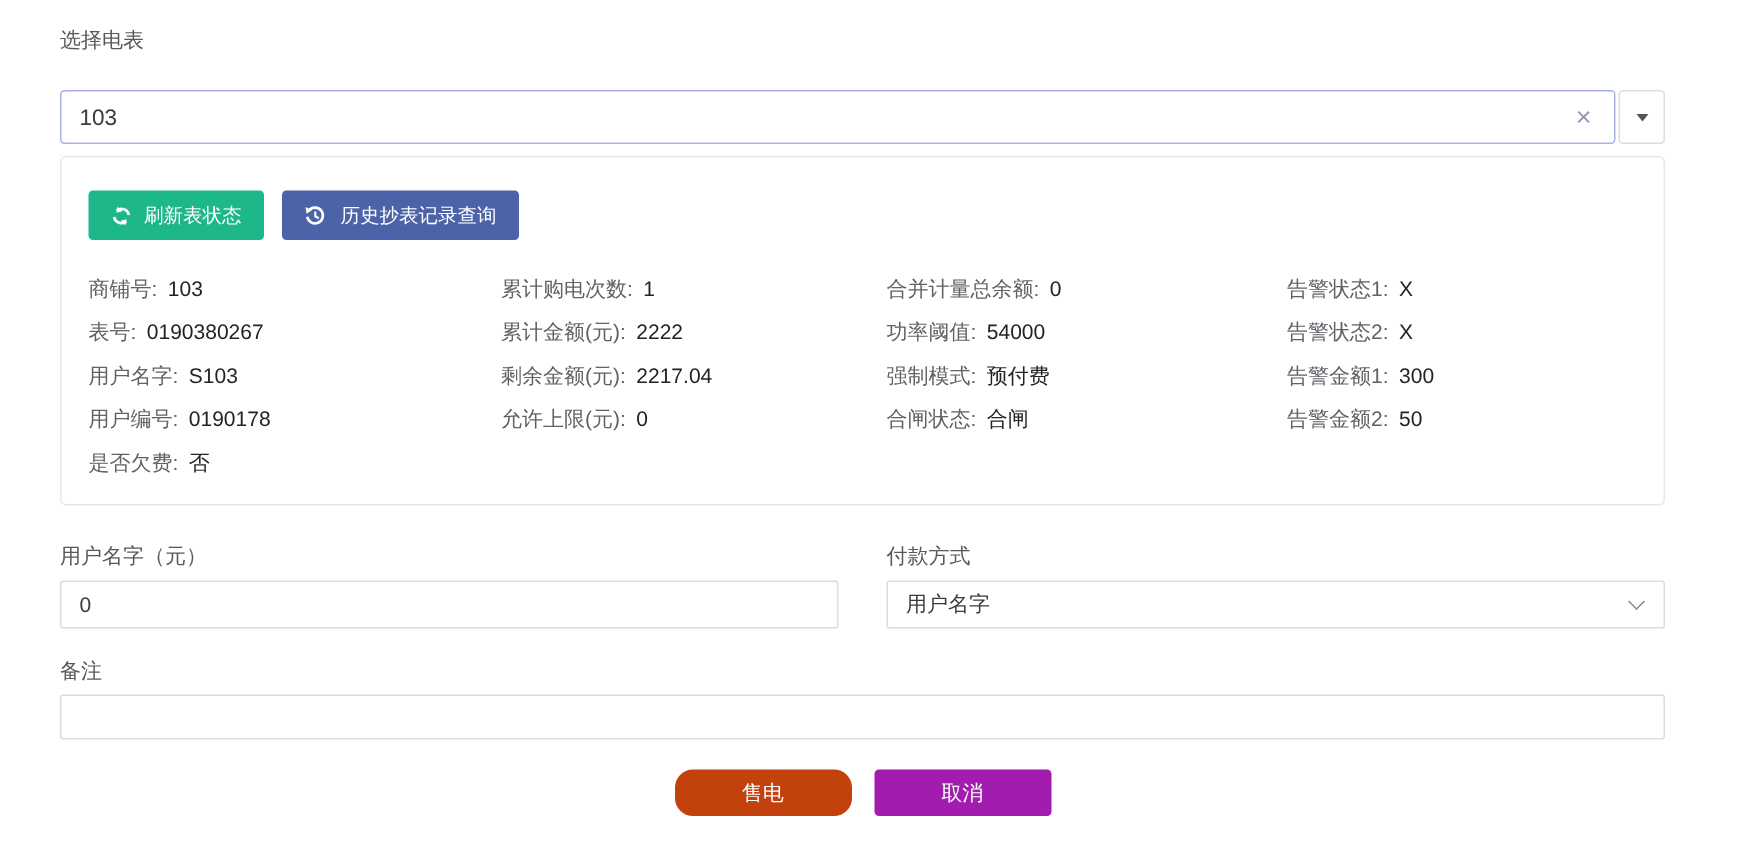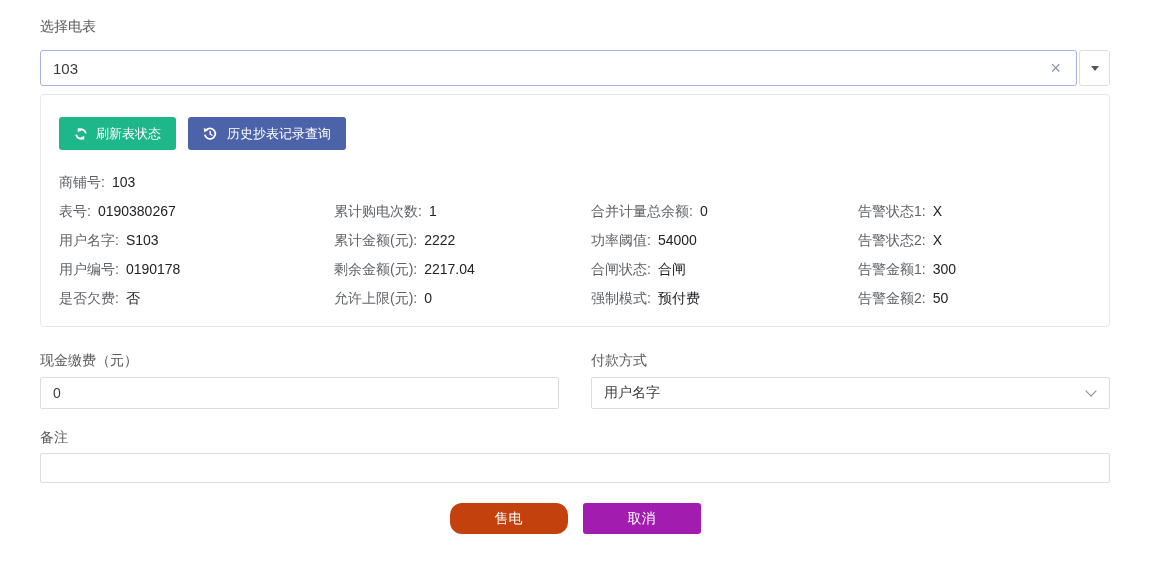--- a/index.html
+++ b/index.html
@@ -6,21 +6,21 @@
   html, body { margin: 0; padding: 0; }
   body {
     width: 1173px; height: 572px;
     background: #ffffff;
     font-family: "Liberation Sans", sans-serif;
     font-size: 14px; color: #333;
     overflow: hidden;
   }
   .wrap { width: 1070px; margin: 16px 0 0 40px; }
 
-  .fld-label { display: block; color: #595959; margin-bottom: 14px; line-height: 20px; }
+  .fld-label { display: block; color: #595959; margin-bottom: 24px; line-height: 20px; }
 
   
   .combo { display: flex; height: 36px; }
   .combo-box {
     position: relative; flex: 0 0 1037px;
     border: 1px solid #a9b1e4; border-radius: 3px; background: #fff;
   }
   .combo-box input {
     width: 100%; height: 100%; border: 0; outline: none; background: transparent;
     padding: 0 40px 0 12px; font-size: 15px; color: #3b3b3b;
@@ -51,21 +51,21 @@
   .pill-btn {
     height: 33px; border: none; border-radius: 3px; color: #fff;
     font-size: 13px; padding: 0 15px; cursor: pointer;
     display: inline-flex; align-items: center; gap: 8px;
     font-family: "Liberation Sans", sans-serif;
   }
   .pill-btn.green { background: #1eb78a; }
   .pill-btn.blue  { background: #4c63a9; gap: 10px; }
   .pill-btn svg { display: block; }
 
-  .info-grid { display: flex; margin-top: 18px; align-items: flex-end; }
+  .info-grid { display: flex; margin-top: 18px; }
   .info-col:nth-child(1) { width: 275px; }
   .info-col:nth-child(2) { width: 257px; }
   .info-col:nth-child(3) { width: 267px; }
   .info-col:nth-child(4) { flex: 1; }
   .info-row { height: 29px; line-height: 29px; white-space: nowrap; }
   .info-label { color: #606266; margin-right: 7px; }
   .info-value { color: #222326; }
 
   
   .form-row { display: flex; gap: 32px; margin-top: 23px; }
@@ -175,24 +175,24 @@
       </div>
 
       <div class="info-col">
         <div class="info-row">
           <span class="info-label">合并计量总余额:</span><span class="info-value">0</span>
         </div>
         <div class="info-row">
           <span class="info-label">功率阈值:</span><span class="info-value">54000</span>
         </div>
         <div class="info-row">
+          <span class="info-label">强制模式:</span><span class="info-value">预付费</span>
+        </div>
+        <div class="info-row">
           <span class="info-label">合闸状态:</span><span class="info-value">合闸</span>
-        </div>
-        <div class="info-row">
-          <span class="info-label">强制模式:</span><span class="info-value">预付费</span>
         </div>
       </div>
 
       <div class="info-col">
         <div class="info-row">
           <span class="info-label">告警状态1:</span><span class="info-value">X</span>
         </div>
         <div class="info-row">
           <span class="info-label">告警状态2:</span><span class="info-value">X</span>
         </div>
@@ -201,21 +201,21 @@
         </div>
         <div class="info-row">
           <span class="info-label">告警金额2:</span><span class="info-value">50</span>
         </div>
       </div>
     </div>
   </div>
 
   <div class="form-row">
     <div class="form-col">
-      <label class="fld-label" style="margin-bottom:7px;">现金缴费（元）</label>
+      <label class="fld-label" style="margin-bottom:7px;">用户名字（元）</label>
       <input class="text-input" type="text" value="0" style="">
     </div>
     <div class="form-col">
       <label class="fld-label" style="margin-bottom:7px;">付款方式</label>
       <div class="select-box">
         <span>用户名字</span>
         <span class="chevron"></span>
       </div>
     </div>
   </div>

